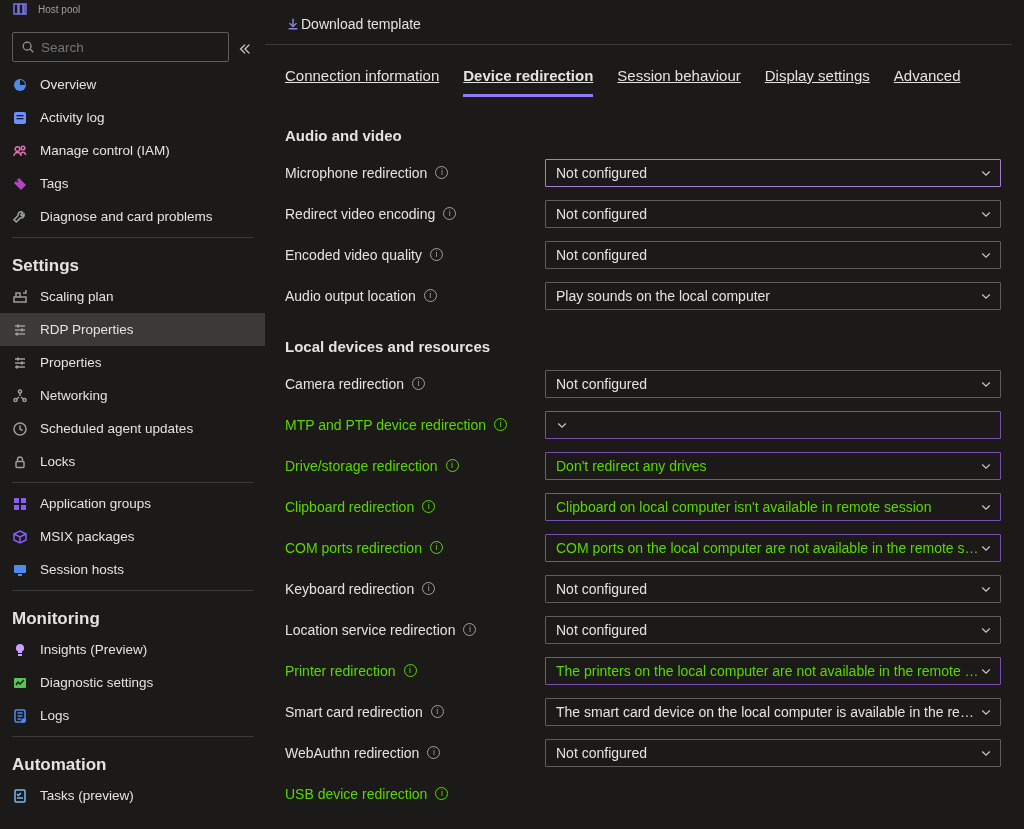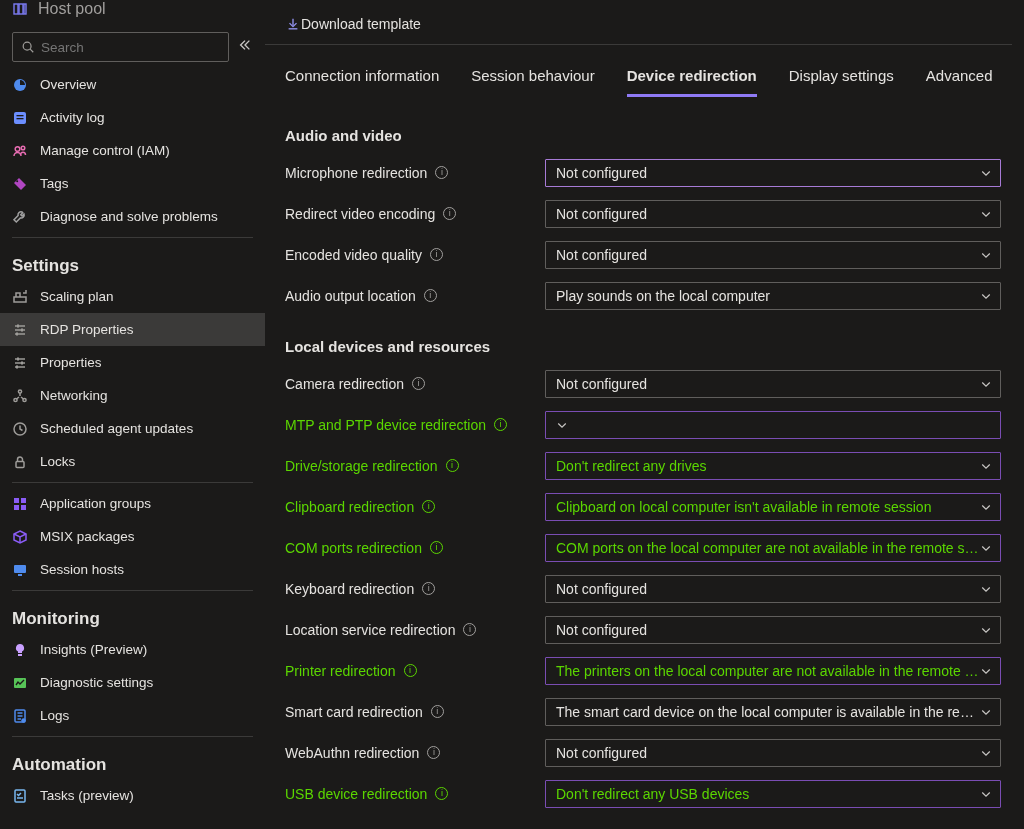--- a/index.html
+++ b/index.html
@@ -46,24 +46,24 @@
     padding: 0 12px 6px 12px;
     height: 24px;
   }
   .crumb .icon-box {
     width: 16px; height: 16px;
     color: #7c7cf3;
     display:flex; align-items:center; justify-content:center;
   }
   .crumb-label {
     color: var(--dim);
-    font-size: 16px;
+    font-size: 10px;
   }
   .search-row {
-    display:flex; align-items:flex-start; gap:8px;
+    display:flex; align-items:flex-end; gap:8px;
     padding: 8px 12px 6px 12px;
   }
   .search-box {
     flex:1;
     display:flex; align-items:center;
     border:1px solid #605e5c;
     border-radius:2px;
     height:30px;
     padding:0 8px;
     background: var(--bg);
@@ -124,22 +124,23 @@
     padding: 16px 0 12px 20px;
     border-bottom:1px solid #3b3a39;
   }
   .toolbar .dl-icon {
     color:#8f8fe8;
     width:16px;height:16px;
     display:flex;align-items:center;justify-content:center;
   }
   .toolbar .dl-label { font-size:14px; color:var(--text); }
   .tabs {
-    display:flex; gap:32px;
+    display:flex; gap:24px;
     padding: 22px 0 0 20px;
+    text-decoration: underline;
   }
   .tab {
     font-size:15px;
     color: var(--text);
     padding-bottom:10px;
     cursor:pointer;
     white-space:nowrap;
   }
   .tab.active {
     font-weight:600;
@@ -276,21 +277,21 @@
             </svg>
           </span>
           <span>Tags</span>
         </div>
         <div class="nav-item">
           <span class="ic colored" style="color:#a0a0a0">
             <svg viewBox="0 0 16 16" width="16" height="16">
               <path d="M10 3a3 3 0 0 0-3.9 3.6L2 10.7l2.3 2.3 4.1-4.1A3 3 0 0 0 12 5l-2 2-1.3-1.3 2-2z" stroke="#a0a0a0" fill="none" stroke-width="1.5"></path>
             </svg>
           </span>
-          <span>Diagnose and solve problems</span>
+          <span>Diagnose and card problems</span>
         </div>
         <hr class="nav-sep">
         <div class="nav-section">Settings</div>
         <div class="nav-item">
           <span class="ic" style="color:#9e9c99">
             <svg viewBox="0 0 16 16" width="16" height="16">
               <rect x="2" y="8" width="12" height="5" stroke="#9e9c99" fill="none" stroke-width="1.5"></rect>
               <polyline points="4,8 4,4 8,4 8,8" stroke="#9e9c99" fill="none" stroke-width="1.5"></polyline>
               <polyline points="11,4 14,4 14,1" stroke="#9e9c99" fill="none" stroke-width="1.5"></polyline>
             </svg>
@@ -436,22 +437,22 @@
           <line x1="8" y1="2" x2="8" y2="10"></line>
             <polyline points="4,7 8,11 12,7"></polyline>
             <line x1="3" y1="13.5" x2="13" y2="13.5"></line>
         </svg>
       </span>
       <span class="dl-label">Download template</span>
     </div>
 
     <div class="tabs" id="tabs">
         <div class="tab">Connection information</div>
+        <div class="tab active">Device redirection</div>
         <div class="tab">Session behaviour</div>
-        <div class="tab active">Device redirection</div>
         <div class="tab">Display settings</div>
         <div class="tab">Advanced</div>
       </div>
 
     <div class="form-area" id="form-area">
         <div class="section-title">Audio and video</div>
         <div class="form-row">
           <div class="form-label">
             <span>Microphone redirection</span>
             <span class="info-ic">i</span>
@@ -617,22 +618,16 @@
             <svg class="dd-chev" viewBox="0 0 16 16" width="12" height="12" fill="none" stroke="#c8c6c4" stroke-width="1.6">
               <polyline points="3,6 8,11 13,6"></polyline>
             </svg>
           </div>
         </div>
         <div class="form-row">
           <div class="form-label hl">
             <span>USB device redirection</span>
             <span class="info-ic">i</span>
           </div>
-          <div class="dropdown hl purple">
-            <span class="dd-text">Don't redirect any USB devices</span>
-            <svg class="dd-chev" viewBox="0 0 16 16" width="12" height="12" fill="none" stroke="#c8c6c4" stroke-width="1.6">
-              <polyline points="3,6 8,11 13,6"></polyline>
-            </svg>
-          </div>
         </div>
       </div>
   </main>
 </div>
 
 </body></html>

